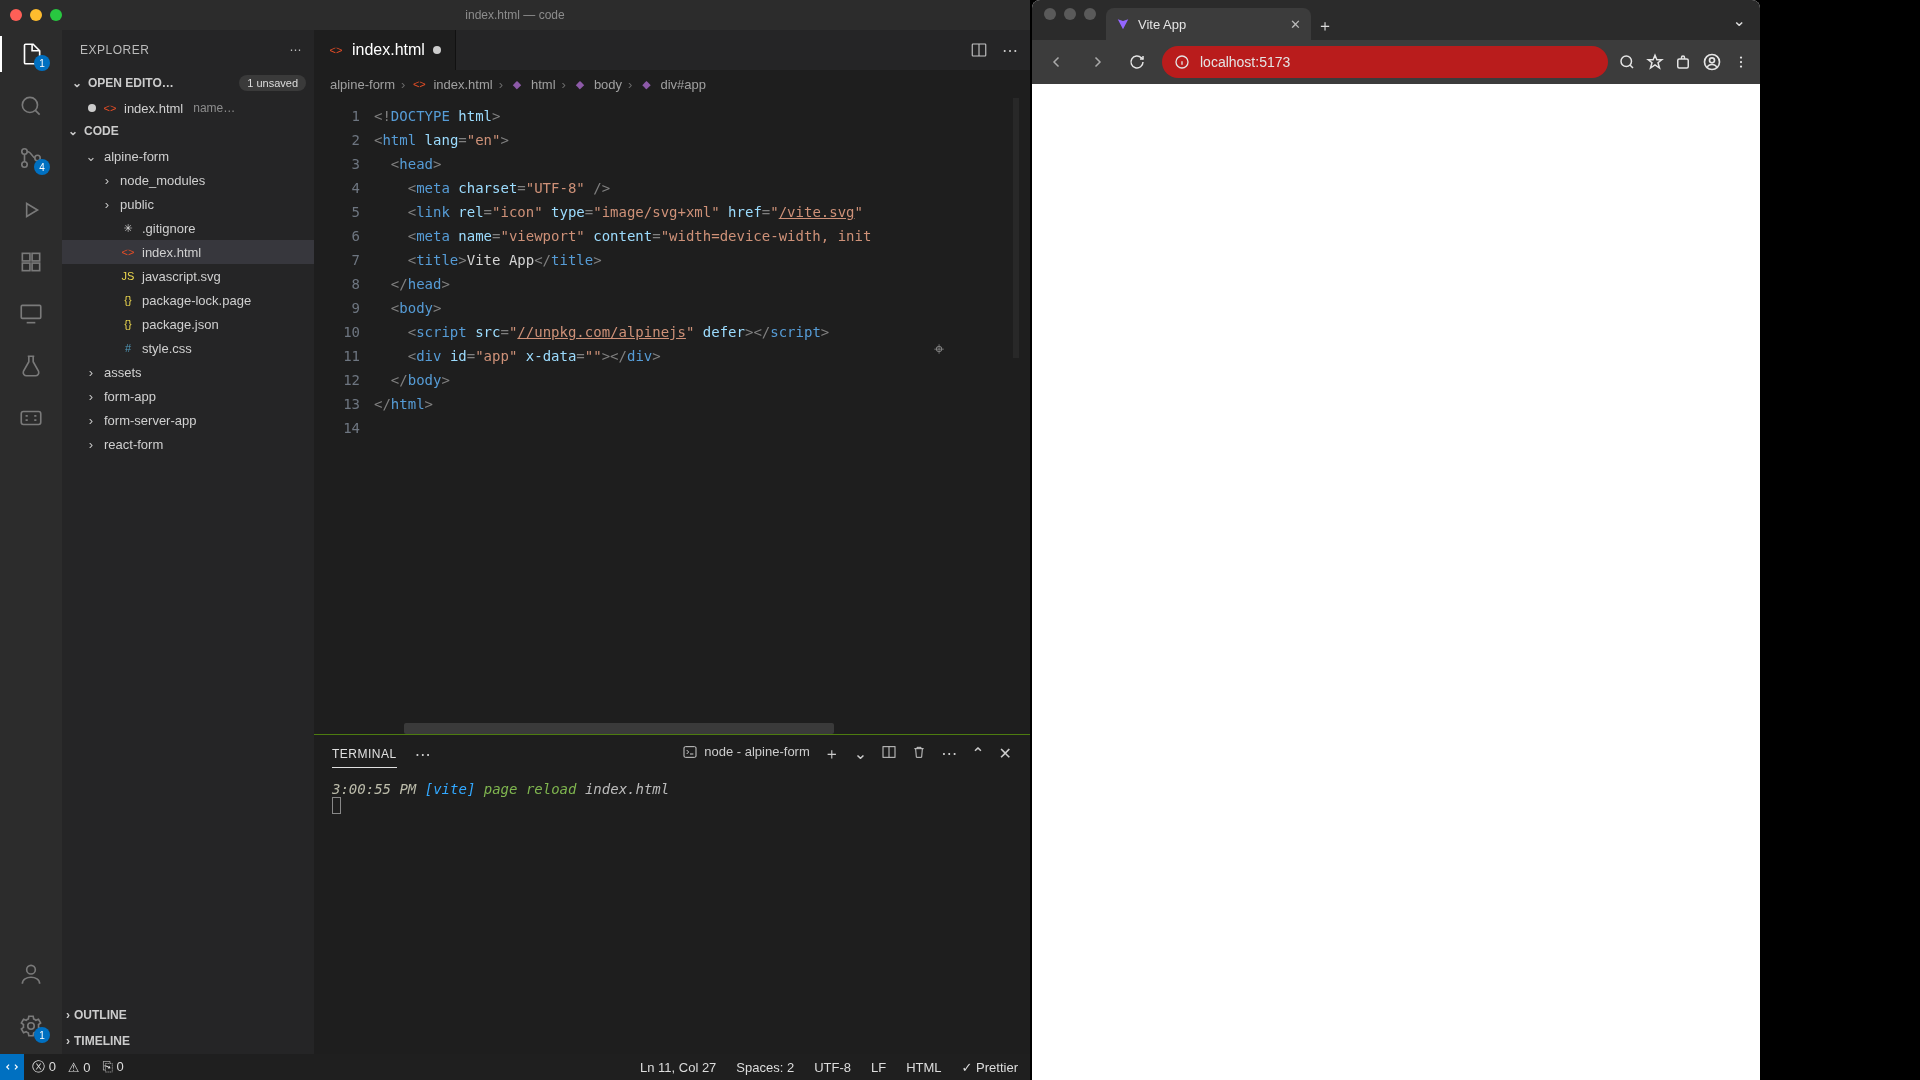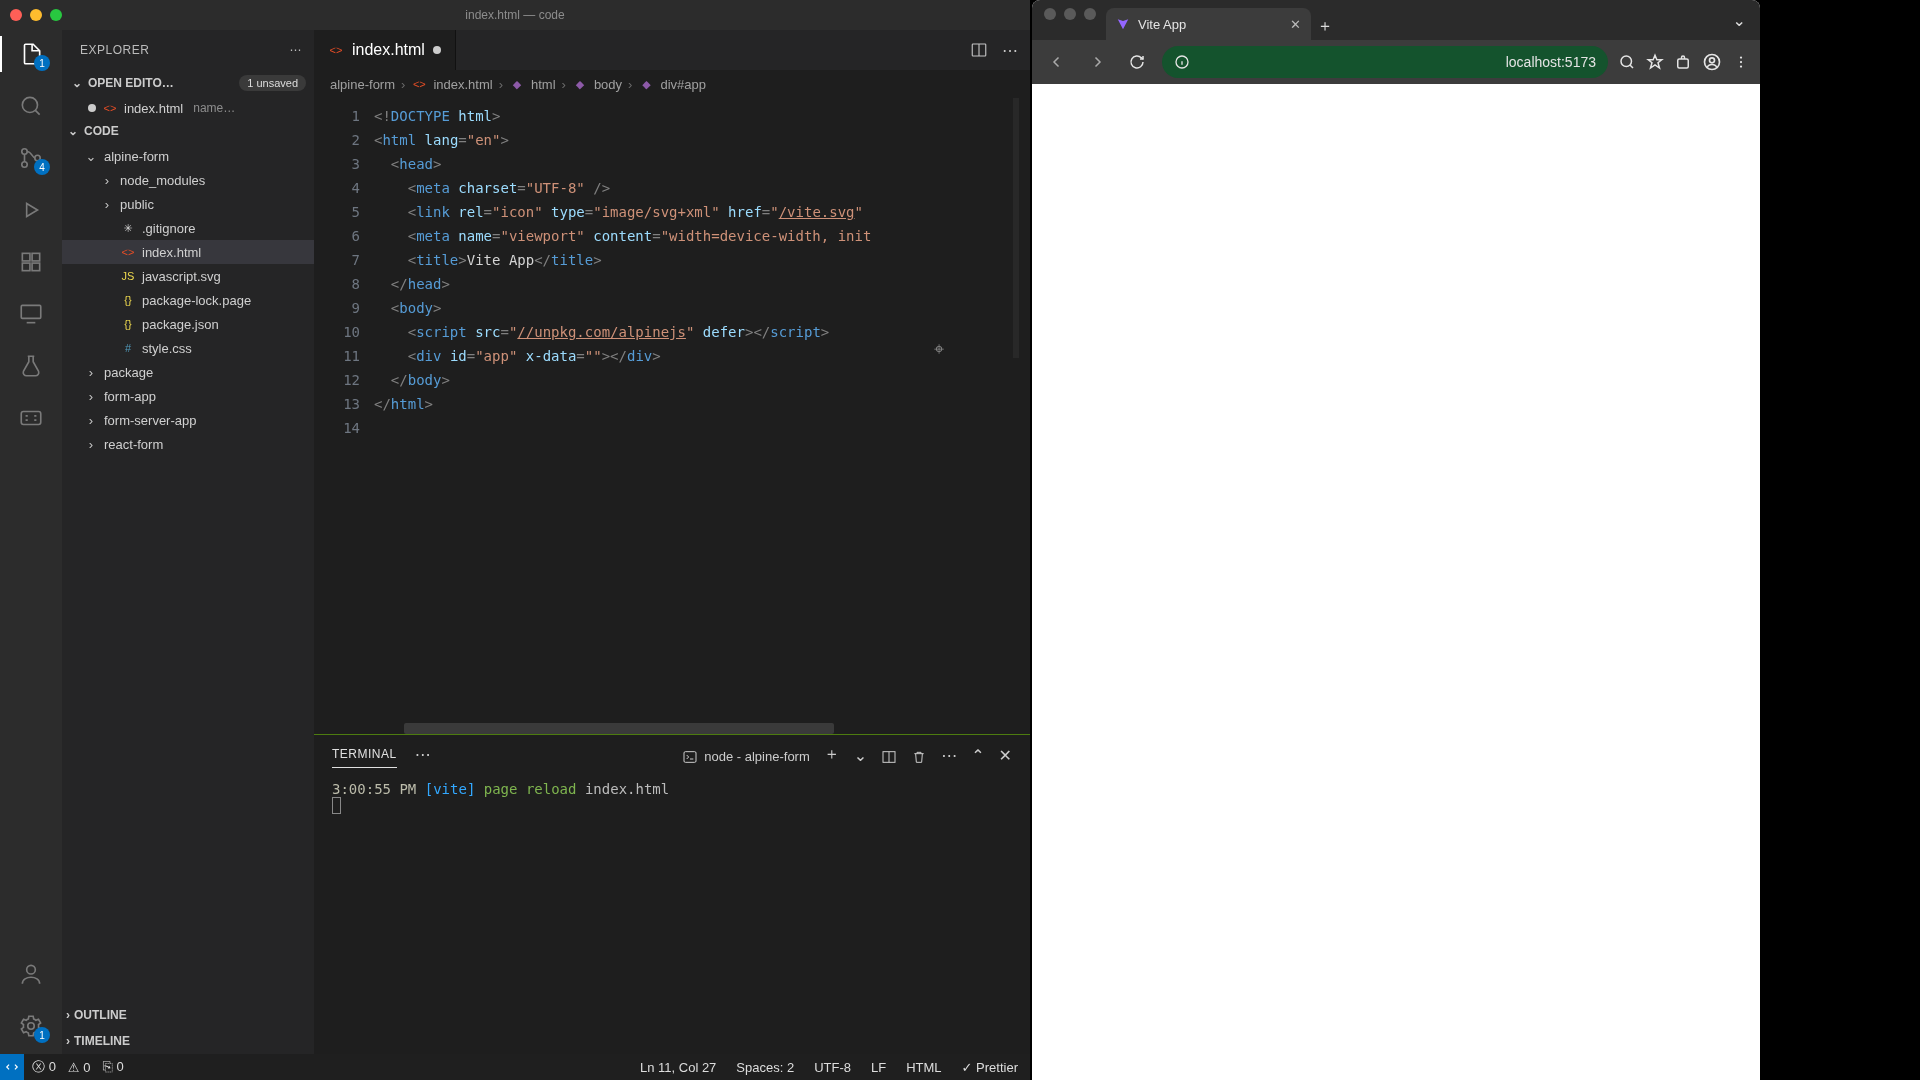--- a/index.html
+++ b/index.html
@@ -62,23 +62,23 @@
   .minimap { width:18px; background:#1e1e1e; border-left:1px solid #1e1e1e; position:relative; }
   .minimap::before{content:"";position:absolute;top:0;left:0;width:6px;height:260px;background:#2e2e2e;opacity:.6;}
   .hscroll { height:11px; background:#1e1e1e; }
   .hscroll .thumb { height:11px; background:#3a3a3a; width:430px; margin-left:90px; border-radius:2px; }
 
   .c-punc{color:#808080;} .c-tag{color:#569cd6;} .c-attr{color:#9cdcfe;} .c-str{color:#ce9178;} .c-doctype{color:#569cd6;} .c-txt{color:#d4d4d4;} .c-link{color:#ce9178;text-decoration:underline;}
 
   .panel { height:320px; display:flex; flex-direction:column; border-top:1px solid #4d7c0f; background:#1e1e1e; }
   .panel-tabs { height:38px; display:flex; align-items:center; padding:0 18px; gap:18px; }
   .panel-tab { color:#e0e0e0; font-size:12px; letter-spacing:.5px; padding:6px 0; border-bottom:1px solid #e0e0e0; }
-  .panel-actions { margin-left:auto; display:flex; align-items:flex-end; gap:14px; color:#ccc; }
+  .panel-actions { margin-left:auto; display:flex; align-items:flex-start; gap:14px; color:#ccc; }
   .term-proc { display:flex; align-items:center; gap:6px; color:#ccc; font-size:13px; }
-  .panel-body { flex:1; padding:8px 18px; font-family:Menlo,Consolas,monospace; font-size:14px; color:#ccc;}
+  .panel-body { flex:1; padding:8px 18px; font-family:Menlo,Consolas,monospace; font-size:14px; color:#ccc;font-style:italic;}
   .t-ts{color:#bba;} .t-vite{color:#32a8ff;} .t-reload{color:#7fb54f;} .t-file{color:#bbb;}
   .term-cursor { display:inline-block; width:9px; height:17px; border:1px solid #888; }
 
   .statusbar { height:26px; background:#1f1f1f; color:#ddd; font-size:13px; display:flex; align-items:center; gap:16px; padding:0 12px; }
   .statusbar .left { display:flex; gap:12px; align-items:center; }
   .statusbar .right { margin-left:auto; display:flex; gap:20px; align-items:center; }
   .accent-block { position:absolute; left:0; bottom:0; width:24px; height:26px; background:#0070c1; display:flex; align-items:center; justify-content:center; }
 
   
   .browser { flex:1; height:100%; background:#fff; display:flex; flex-direction:column; border-radius:8px 8px 0 0; overflow:hidden; margin-left:2px;}
@@ -86,21 +86,21 @@
   .br-traffic { display:flex; gap:8px; margin:0 10px 12px 4px; align-self:center;}
   .br-traffic .dot{background:#5a5a5a;}
   .br-tab { height:32px; background:#3c3c3c; border-radius:8px 8px 0 0; display:flex; align-items:center; gap:8px; padding:0 10px; min-width:205px; color:#e4e4e4; font-size:13px; }
   .br-tab .fav { width:14px; height:14px; display:inline-block; }
   .br-tab .close { margin-left:auto; color:#bbb; }
   .br-newtab { color:#ddd; width:28px; height:28px; display:flex; align-items:center; justify-content:center;}
   .br-chev { margin-left:auto; margin-right:6px; color:#ddd; align-self:center; }
   .br-toolbar { height:44px; background:#3c3c3c; display:flex; align-items:center; padding:0 10px; gap:10px; }
   .br-btn { width:30px; height:30px; display:flex; align-items:center; justify-content:center; color:#aaa; }
   .br-btn.enabled { color:#e4e4e4; }
-  .addr { flex:1; height:32px; background:#14532d; border-radius:16px; display:flex; align-items:center; padding:0 12px; gap:10px; color:#e4e4e4; font-size:14px;justify-content:space-between;}
+  .addr { flex:1; height:32px; background:#b91c1c; border-radius:16px; display:flex; align-items:center; padding:0 12px; gap:10px; color:#e4e4e4; font-size:14px;}
   .br-right { display:flex; align-items:center; gap:10px; color:#e4e4e4; }
   .br-page { flex:1; background:#fff; }
 
   svg{display:block;}
 </style>
 </head>
 <body>
 
 <div class="desktop">
 
@@ -247,21 +247,21 @@
               <span class="ico json">{}</span>
               <span>package.json</span>
             </div>
           <div class="tree-row indent2">
               <span class="tw"></span>
               <span class="ico css">#</span>
               <span>style.css</span>
             </div>
           <div class="tree-row indent1">
               <span class="tw">›</span>
-              <span>package</span>
+              <span>assets</span>
             </div>
           <div class="tree-row indent1">
               <span class="tw">›</span>
               <span>form-app</span>
             </div>
           <div class="tree-row indent1">
               <span class="tw">›</span>
               <span>form-server-app</span>
             </div>
           <div class="tree-row indent1">

